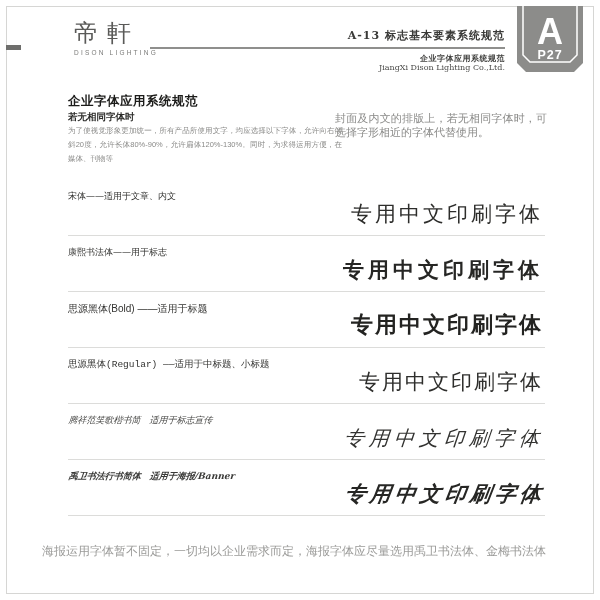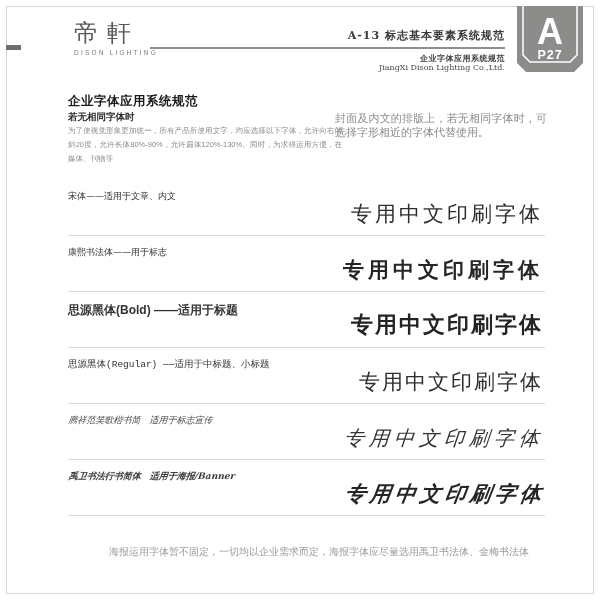--- a/index.html
+++ b/index.html
@@ -23,34 +23,34 @@
   .intro-para-left{position:absolute;left:68px;top:124px;width:274px;font-size:7.5px;line-height:14px;color:#8a8a88;text-align:justify;}
   .intro-para-right{position:absolute;left:335px;top:111px;width:212px;font-size:11px;line-height:14px;color:#8a8a88;text-align:justify;}
 
   
   .sections{position:absolute;left:68px;top:180px;width:477px;}
   .section{position:relative;height:55px;border-bottom:1px solid #dcdcda;}
   .section-label{position:absolute;left:0;top:10px;font-size:9px;color:#333331;}
   .section-sample{position:absolute;right:2px;bottom:7px;white-space:nowrap;color:#2d2d2b;}
 
   .label-song,.label-kangxi{font-family:"DejaVu Serif",serif;}
-  .label-hei-bold{font-family:"Liberation Sans",sans-serif;font-weight:bold;font-size:12px;}
+  .label-hei-bold{font-family:"Liberation Sans",sans-serif;font-weight:normal;font-size:10px;}
   .label-hei-regular{font-family:Liberation Mono, monospace;font-size:9.5px;}
   .label-kai{font-family:"DejaVu Serif",serif;font-style:italic;color:#454543;transform:skewX(-4deg);transform-origin:left bottom;}
   .label-xing{font-family:"DejaVu Serif",serif;font-style:italic;font-weight:bold;color:#3a3a38;transform:skewX(-6deg);transform-origin:left bottom;}
 
   .style-song{font-family:"DejaVu Serif",serif;font-size:21px;letter-spacing:3px;}
   .style-kangxi{font-family:"DejaVu Serif",serif;font-weight:bold;font-size:21px;letter-spacing:4px;color:#262624;}
   .style-hei-bold{font-family:"Liberation Sans",sans-serif;font-weight:bold;font-size:22px;letter-spacing:2px;color:#232321;}
   .style-hei-regular{font-family:"Liberation Sans",sans-serif;font-size:21px;letter-spacing:2px;color:#2e2e2c;}
   .style-kai{font-family:"DejaVu Serif",serif;font-style:italic;font-size:20px;letter-spacing:5px;color:#333331;transform:skewX(-5deg);transform-origin:right bottom;}
   .style-xing{font-family:"DejaVu Serif",serif;font-style:italic;font-weight:bold;font-size:21px;letter-spacing:4px;color:#262624;transform:skewX(-8deg);transform-origin:right bottom;}
 
   
-  .footer-note{position:absolute;right:71px;top:545px;text-align:right;font-size:10px;line-height:13px;color:#9a9a98;}
+  .footer-note{position:absolute;right:54px;top:545px;text-align:right;font-size:12px;line-height:13px;color:#9a9a98;}
 </style>
 </head>
 <body>
 
 <div class="page-frame"></div>
 
 <div class="corner-dash"></div>
 
 <div class="brand">
   <div class="brand-logo">帝軒</div>

